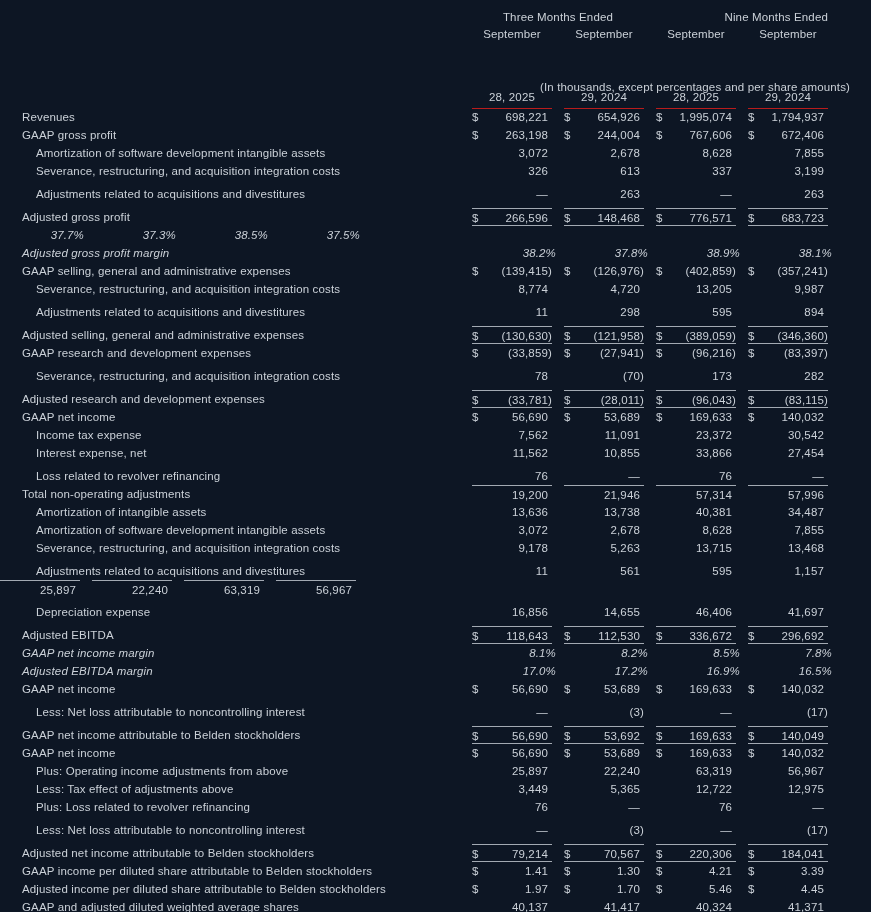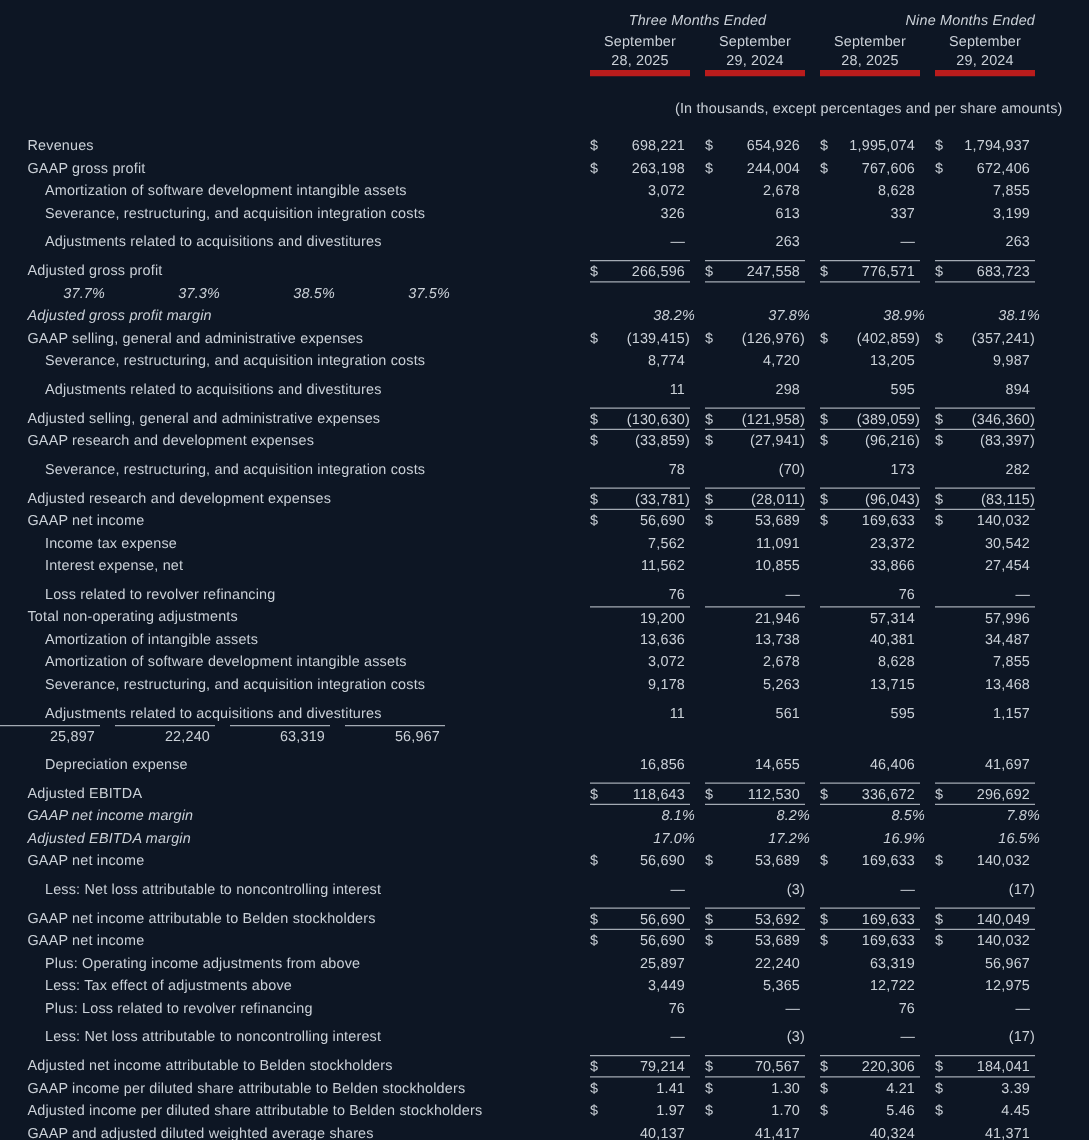--- a/index.html
+++ b/index.html
@@ -25,28 +25,28 @@
   .val{flex:1;text-align:right;padding-right:4px;}
   .val.hang{padding-right:0;}
   .val.pct{padding-right:0;margin-right:-4px;text-align:right;}
   .row.it{font-style:italic;}
   .row.gap{margin-top:5px;}
   .row.rt .grp{border-top:1px solid #a3aab3;}
   .row.rb .grp{border-bottom:1px solid #a3aab3;}
 
   
   .hdr{padding-top:8px;}
-  .hdr .trow{height:18px;line-height:18px;font-style:italic;}
+  .hdr .trow{height:18px;line-height:18px;}
   .span2{width:172px;flex:none;margin-right:12px;text-align:center;}
   .span2:last-child{margin-right:0;text-align:right;}
   .hcol{width:80px;flex:none;margin-right:12px;text-align:center;}
   .hcol:last-child{margin-right:0;}
   .hrow1{height:16px;line-height:16px;}
   .hrow2{height:20px;}
-  .hrow2 .hcol{height:19px;line-height:15px;border-bottom:5px solid #b91c1c;box-sizing:border-box;}
+  .hrow2 .hcol{height:19px;line-height:15px;border-bottom:1px solid #b91c1c;box-sizing:border-box;margin-top:48px;}
   .noterow{margin-top:16px;height:18px;line-height:18px;gap:41px;}
   .note{width:364px;flex:none;text-align:center;}
   .tbody{margin-top:12px;}
 </style>
 </head>
 <body>
 
 <div class="sheet">
 
   <div class="hdr">
@@ -172,21 +172,21 @@
         </div>
       </div>
       <div class="row gap rt rb">
         <div class="lbl">Adjusted gross profit</div>
         <div class="grp">
           <span class="dlr">$</span>
           <span class="val">266,596</span>
         </div>
         <div class="grp">
           <span class="dlr">$</span>
-          <span class="val">247,558</span>
+          <span class="val">148,468</span>
         </div>
         <div class="grp">
           <span class="dlr">$</span>
           <span class="val">776,571</span>
         </div>
         <div class="grp">
           <span class="dlr">$</span>
           <span class="val">683,723</span>
         </div>
       </div>

